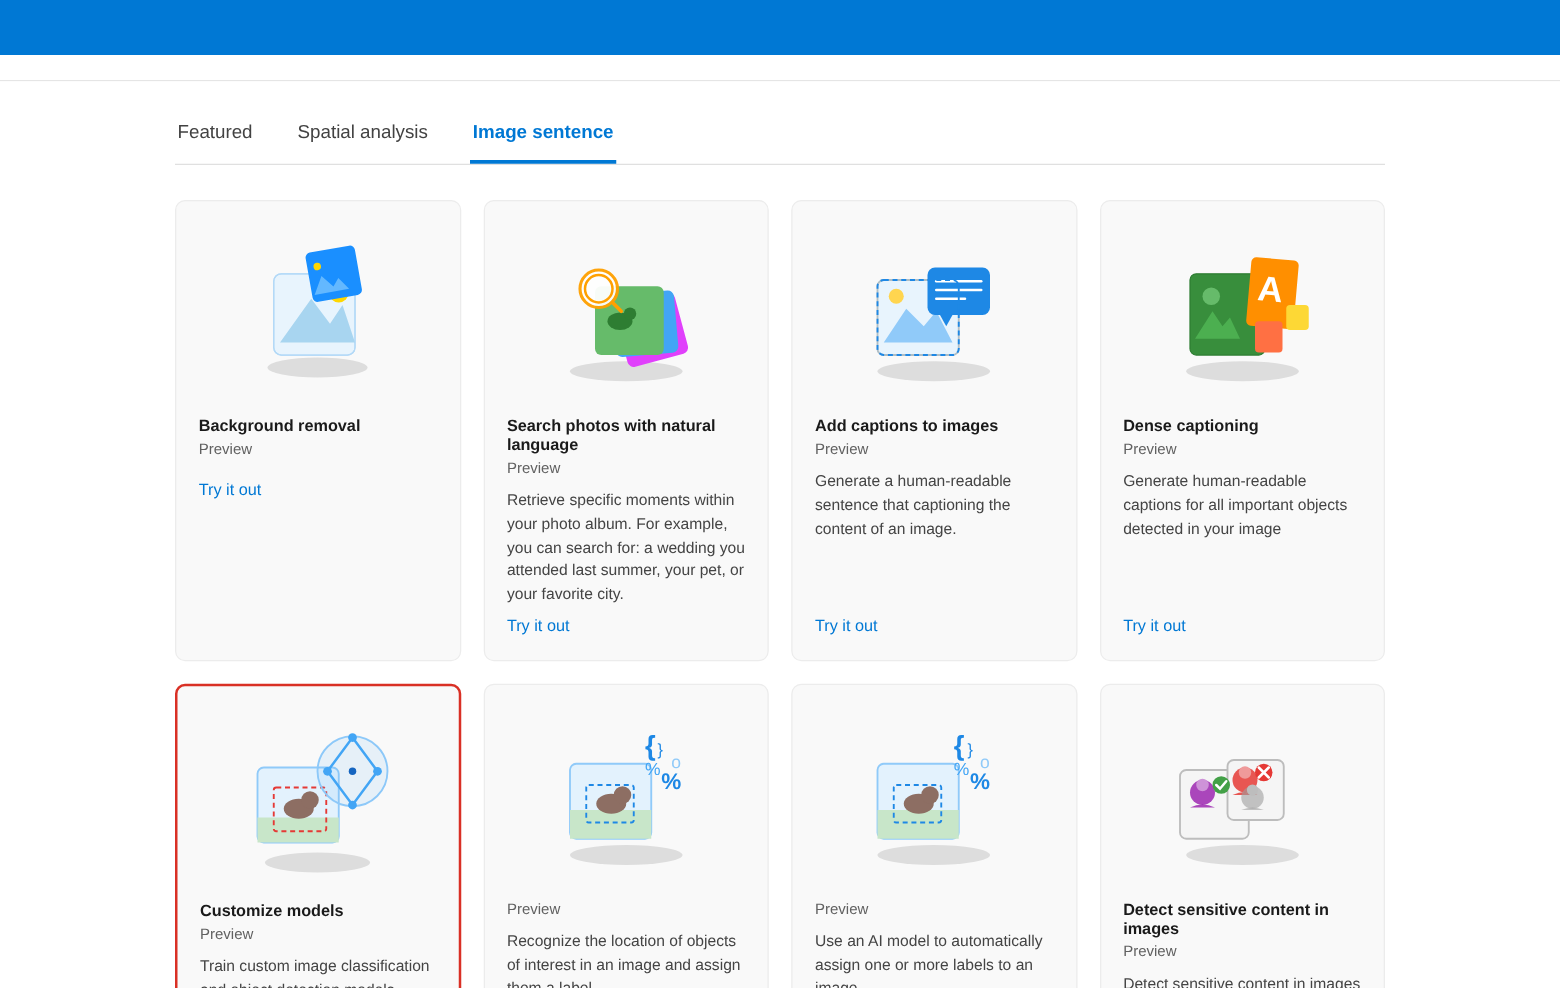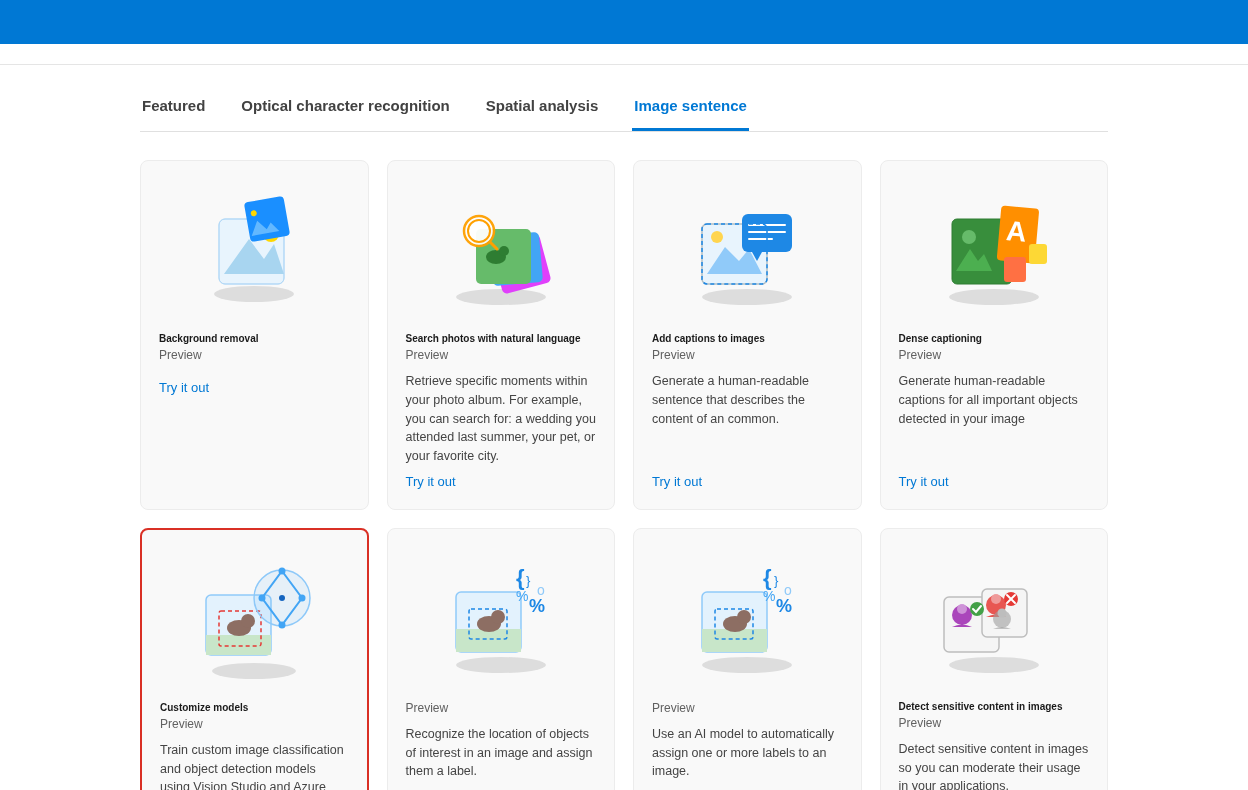--- a/index.html
+++ b/index.html
@@ -48,21 +48,20 @@
       margin-bottom: 28px;
     }
     .tab {
       padding: 12px 2px 14px;
       font-size: 15px;
       color: #424242;
       cursor: pointer;
       border-bottom: 3px solid transparent;
       white-space: nowrap;
       user-select: none;
-      font-weight: bold;
     }
     .tab.active {
       color: #0078d4;
       border-bottom: 3px solid #0078d4;
       font-weight: 600;
     }
 
     
     .cards-grid {
       display: grid;
@@ -88,21 +87,21 @@
     .card-image {
       height: 140px;
       display: flex;
       align-items: center;
       justify-content: center;
       margin-bottom: 14px;
       flex-shrink: 0;
     }
 
     .card-title {
-      font-size: 10px;
+      font-size: 13px;
       font-weight: 600;
       color: #1a1a1a;
       margin-bottom: 4px;
     }
     .card-badge {
       font-size: 12px;
       color: #616161;
       margin-bottom: 10px;
     }
     .card-desc {
@@ -132,21 +131,20 @@
 </div>
 
 <div class="subnav">
   <a href="#"></a>
 </div>
 
 <div class="main">
 
   <div class="tabs" id="tabs-container">
       <div class="tab">Featured</div>
-      <div class="tab">Optical character recognition</div>
       <div class="tab">Spatial analysis</div>
       <div class="tab active">Image sentence</div>
     </div>
 
   <div class="cards-grid" id="cards-grid">
       <div class="card">
     <div class="card-image">
       <svg width="110" height="120" viewBox="0 0 110 120">
 
         <ellipse cx="55" cy="105" rx="40" ry="8" fill="#ddd"></ellipse>
@@ -203,21 +201,21 @@
         <line x1="62" y1="43" x2="98" y2="43" stroke="white" stroke-width="2" stroke-linecap="round"></line>
         <line x1="62" y1="50" x2="85" y2="50" stroke="white" stroke-width="2" stroke-linecap="round"></line>
 
         <polygon points="65,63 75,63 70,72" fill="#1e88e5"></polygon>
 
         <rect x="15" y="35" width="65" height="60" rx="5" fill="none" stroke="#1e88e5" stroke-width="1.5" stroke-dasharray="4,3"></rect>
       </svg>
     </div>
     <div class="card-title">Add captions to images</div>
     <div class="card-badge">Preview</div>
-    <div class="card-desc">Generate a human-readable sentence that describes the content of an common.</div>
+    <div class="card-desc">Generate a human-readable sentence that captioning the content of an image.</div>
     <a class="card-link">Try it out</a>
   </div>
       <div class="card">
     <div class="card-image">
       <svg width="120" height="120" viewBox="0 0 120 120">
         <ellipse cx="60" cy="108" rx="45" ry="8" fill="#ddd"></ellipse>
 
         <rect x="18" y="30" width="60" height="65" rx="5" fill="#388e3c"></rect>
         <rect x="18" y="30" width="60" height="65" rx="5" fill="none" stroke="#2e7d32" stroke-width="1"></rect>
 

